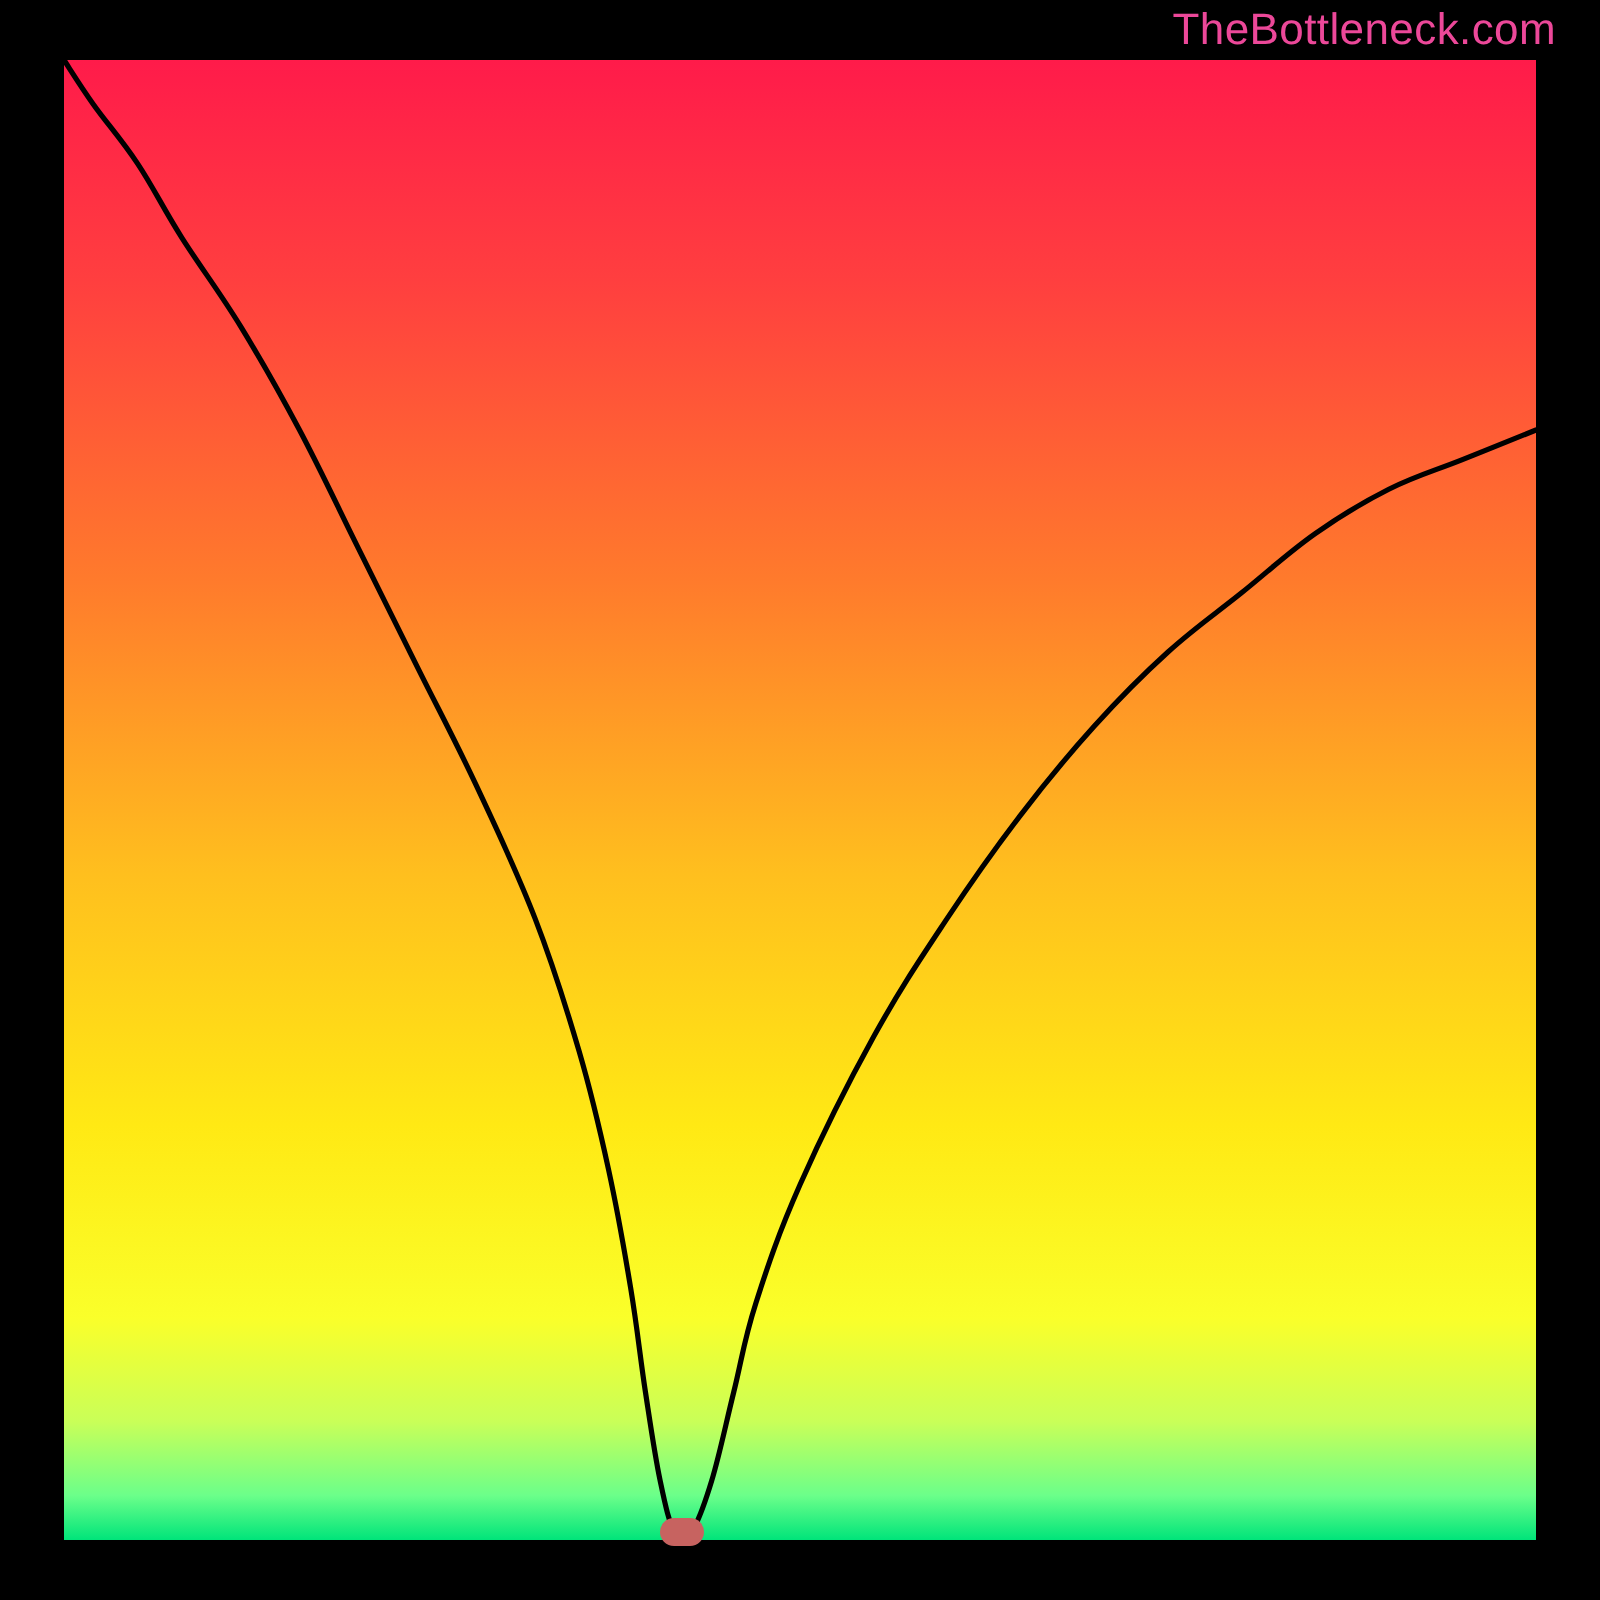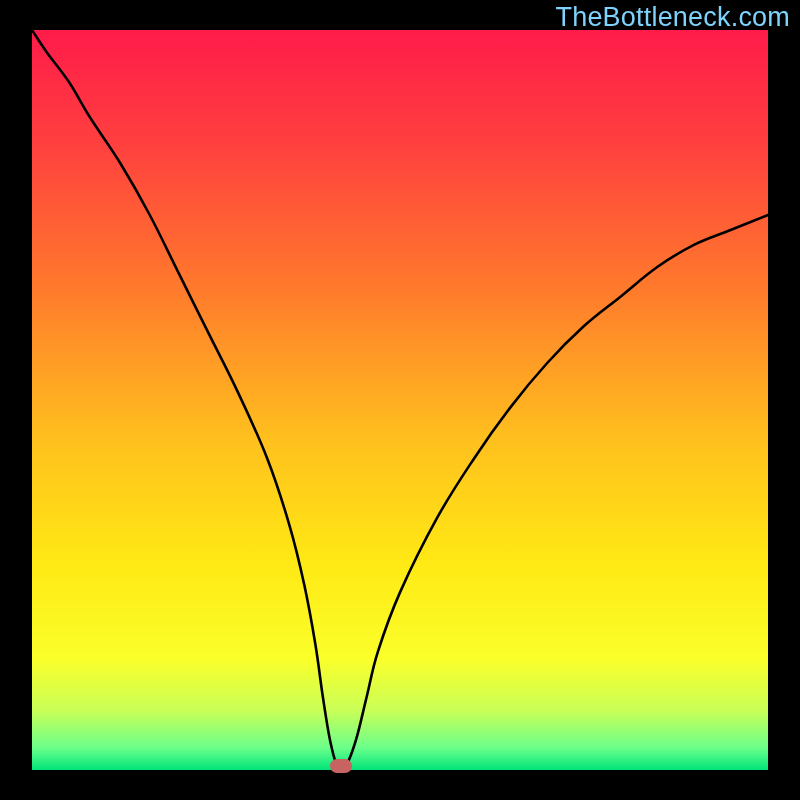--- a/index.html
+++ b/index.html
@@ -14,25 +14,25 @@
     position: absolute;
     left: 0;
     top: 0;
     width: 800px;
     height: 800px;
     background: #000;
   }
   .watermark {
     position: absolute;
     top: 2px;
-    right: 10px;
+    right: 22px;
     font-family: Arial, Helvetica, sans-serif;
-    font-size: 27px;
+    font-size: 22px;
     font-weight: 500;
-    color: #7dd3fc;
+    color: #ec4899;
     letter-spacing: 0.2px;
   }
   svg {
     position: absolute;
     left: 0;
     top: 0;
   }
   .marker {
     position: absolute;
     width: 22px;

